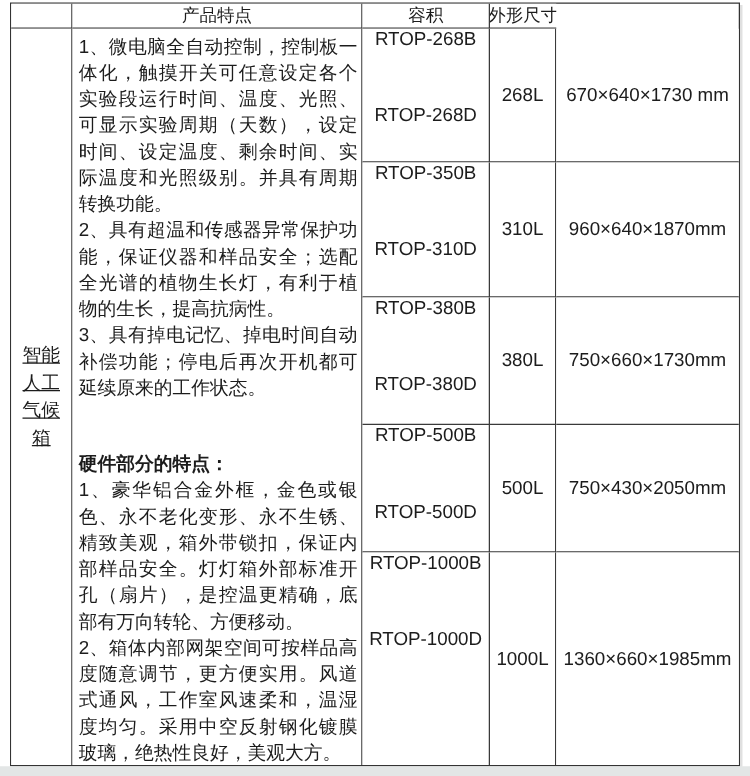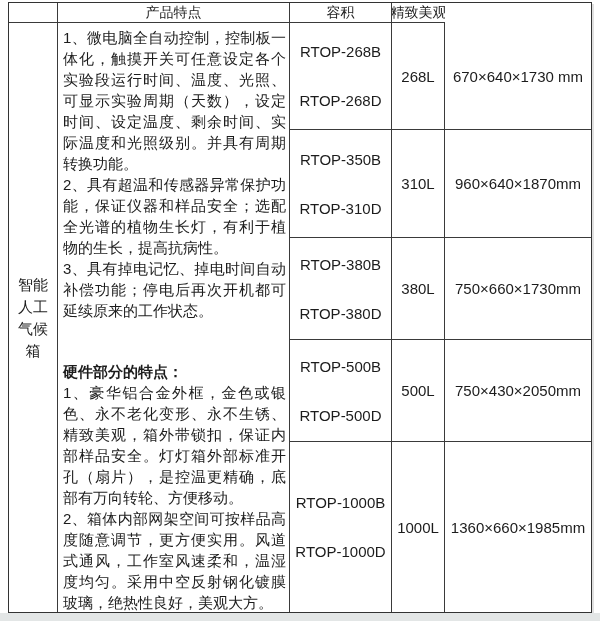--- a/index.html
+++ b/index.html
@@ -63,20 +63,21 @@
   
   .category-cell {
     grid-row: 2 / 7;
     grid-column: 1;
     display: flex;
     flex-direction: column;
     align-items: center;
     justify-content: center;
     font-size: 15px;
     line-height: 22px;
+    text-decoration: underline;
   }
   .category-cell .cat-line { white-space: nowrap; }
 
   
   .features-cell {
     grid-row: 2 / 7;
     grid-column: 2;
     padding: 4px 3px 0 5px;
     font-size: 15px;
     line-height: 21px;
@@ -84,42 +85,42 @@
   }
   .features-cell p { margin: 0; }
   .feat-title { font-weight: bold; }
   .section-gap { height: 40px; }
 
   
   .models-cell {
     display: flex;
     flex-direction: column;
     align-items: center;
-    justify-content: center;
-    gap: 32px;
+    justify-content: flex-start;
+    gap: 44px;
     font-size: 15px;
   }
   .capacity-cell, .dims-cell {
     display: flex;
     align-items: center;
     justify-content: center;
     font-size: 15px;
     white-space: nowrap;
   }
 </style>
 </head>
 <body>
 
 <div class="page">
   <div class="spec-table">
 
     <div class="cell hcell"></div>
     <div class="cell hcell">产品特点</div>
     <div class="cell hcell">容积</div>
-    <div class="cell hcell last-col">精致美观</div>
+    <div class="cell hcell last-col">外形尺寸</div>
 
     <div class="cell category-cell last-row">
       <div class="cat-line">智能</div>
       <div class="cat-line">人工</div>
       <div class="cat-line">气候</div>
       <div class="cat-line">箱</div>
     </div>
 
     <div class="cell features-cell last-row">
       <p>1、微电脑全自动控制，控制板一体化，触摸开关可任意设定各个实验段运行时间、温度、光照、可显示实验周期（天数），设定时间、设定温度、剩余时间、实际温度和光照级别。并具有周期转换功能。</p>

